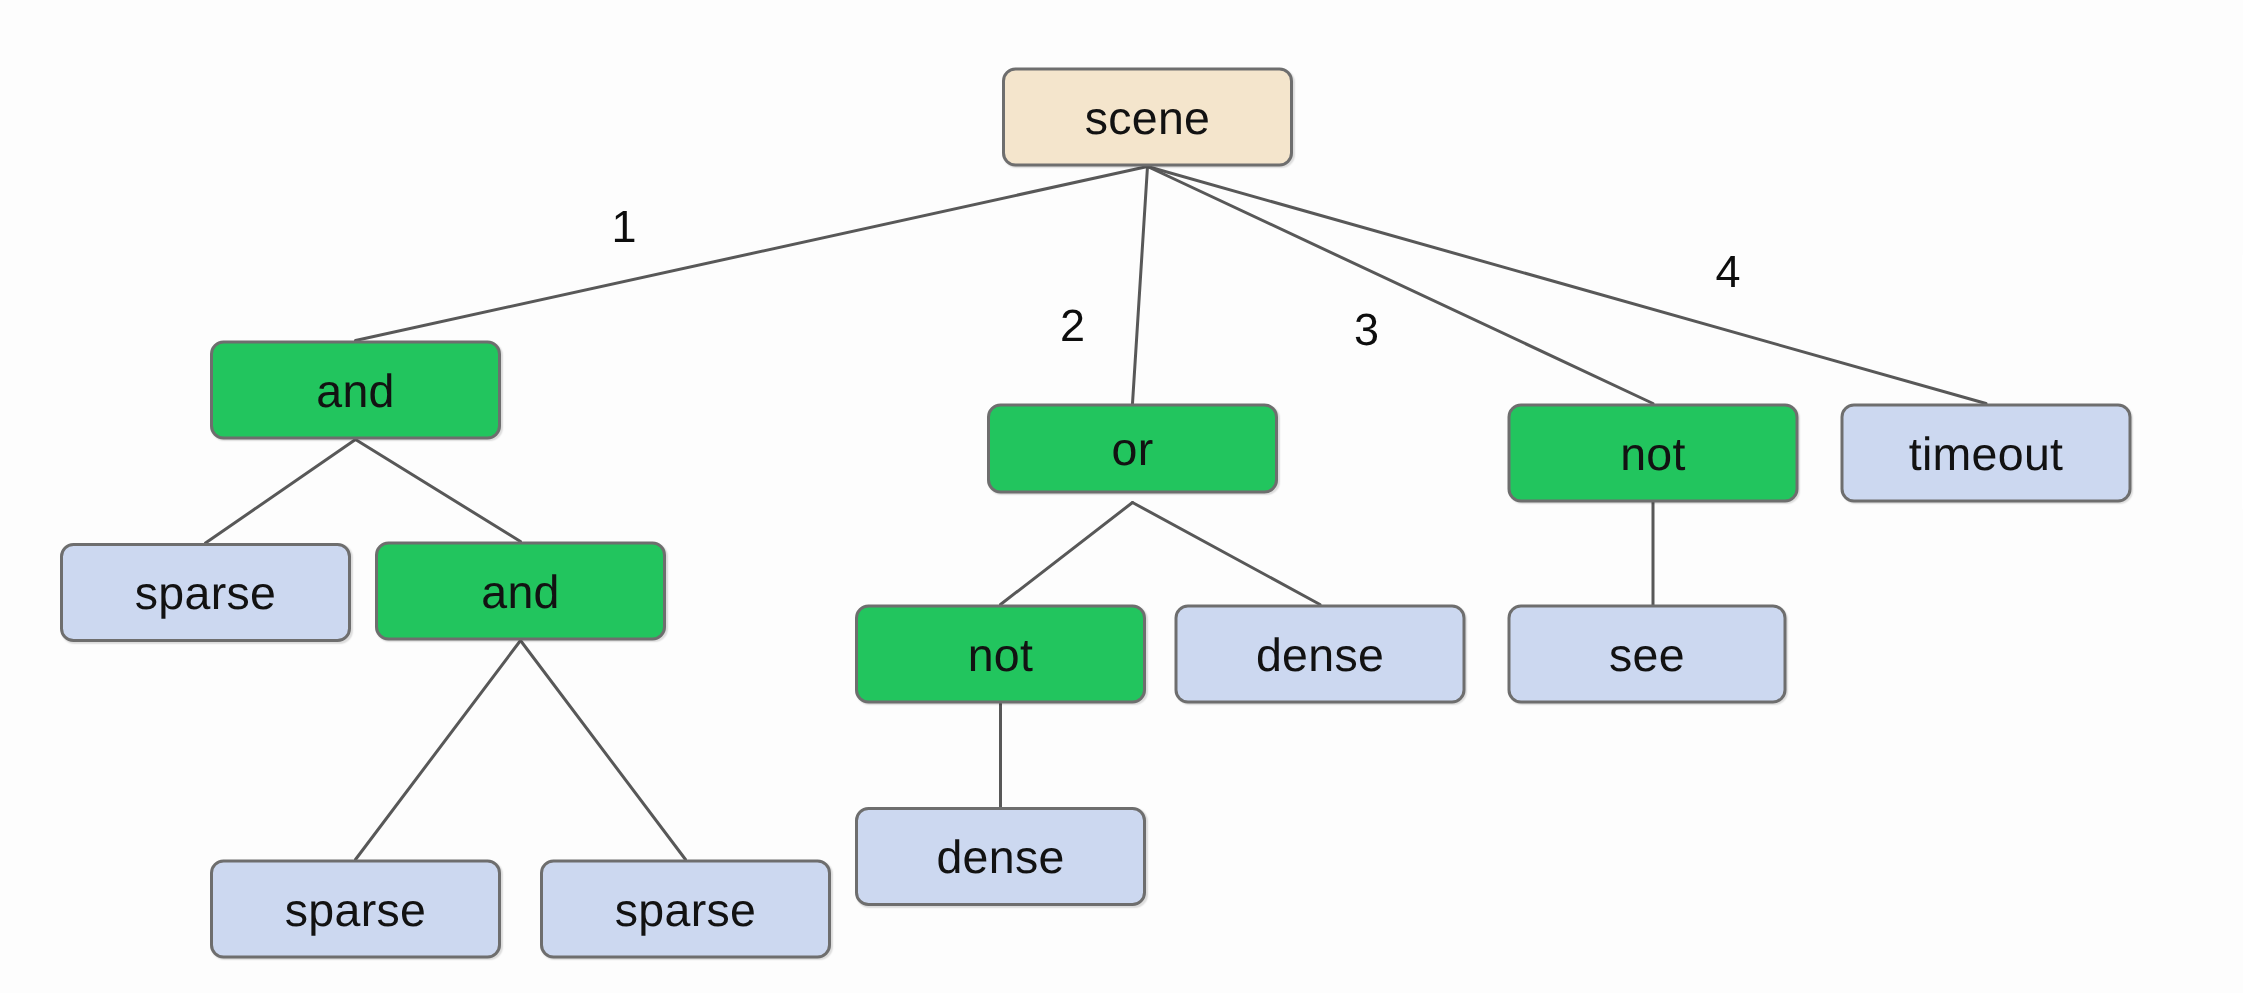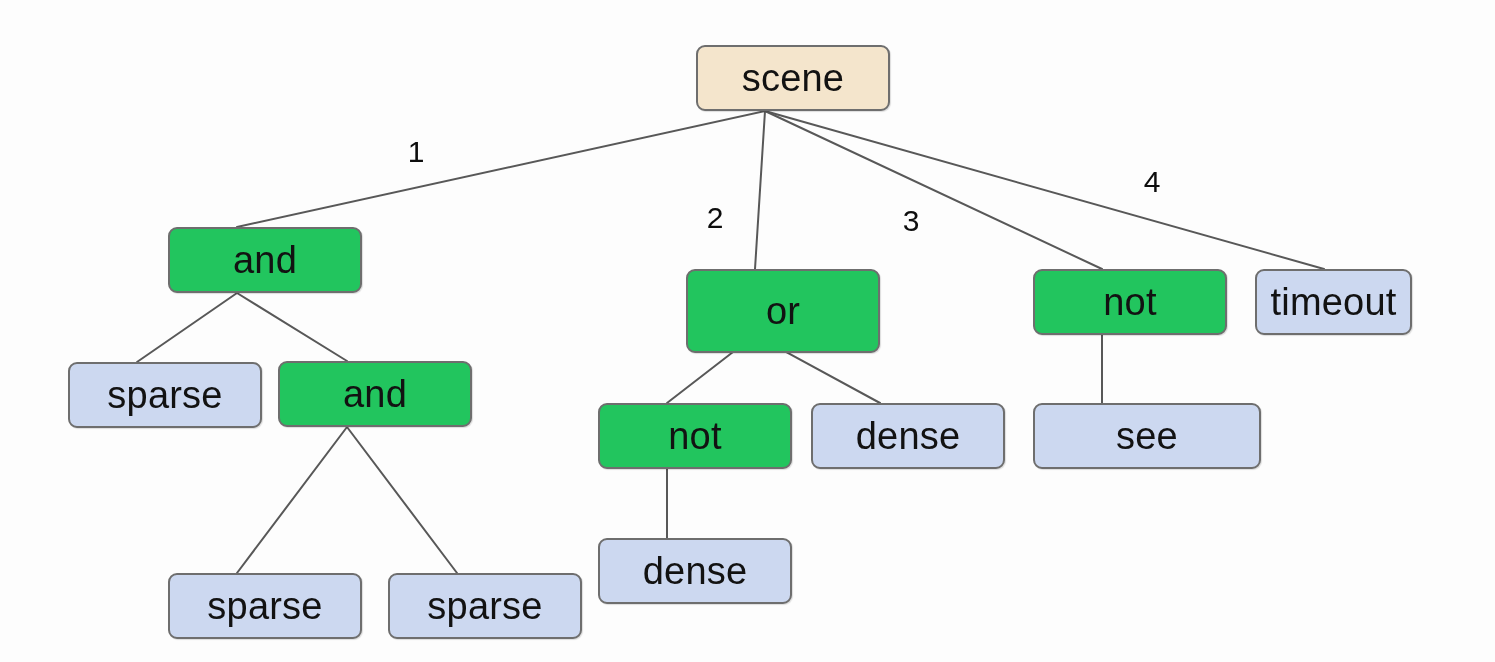--- a/index.html
+++ b/index.html
@@ -28,26 +28,25 @@
   }
   .node {
     position: absolute;
     box-sizing: border-box;
     border: 2px solid #6e6e6e;
     border-radius: 9px;
     display: flex;
     align-items: center;
     justify-content: center;
     color: #121212;
-    font-size: 38px;
+    font-size: 31px;
     line-height: 1;
     letter-spacing: 0.2px;
     white-space: nowrap;
     box-shadow: 1px 1px 1px rgba(0,0,0,0.13);
-    margin-left: 28px;
   }
   .node.op   { background: #22c55e; }
   .node.leaf { background: #ccd8f0; }
   .node.root { background: #f4e5cc; }
   .edge-label {
     position: absolute;
     color: #0d0d0d;
     font-size: 30px;
     line-height: 1;
     white-space: nowrap;
@@ -68,28 +67,28 @@
       <line x1="347" y1="427" x2="237" y2="573" stroke="#585858" stroke-width="2" stroke-linecap="round"></line>
       <line x1="347" y1="427" x2="457" y2="573" stroke="#585858" stroke-width="2" stroke-linecap="round"></line>
       <line x1="755" y1="335" x2="667" y2="403" stroke="#585858" stroke-width="2" stroke-linecap="round"></line>
       <line x1="755" y1="335" x2="880" y2="403" stroke="#585858" stroke-width="2" stroke-linecap="round"></line>
       <line x1="667" y1="469" x2="667" y2="538" stroke="#585858" stroke-width="2" stroke-linecap="round"></line>
       <line x1="1102" y1="335" x2="1102" y2="403" stroke="#585858" stroke-width="2" stroke-linecap="round"></line>
     </svg>
   <div id="node-layer">
       <div class="node root" style="left: 668px; top: 45px; width: 194px; height: 66px;">scene</div>
       <div class="node op" style="left: 140px; top: 227px; width: 194px; height: 66px;">and</div>
-      <div class="node op" style="left: 658px; top: 269px; width: 194px; height: 84px;">or</div>
+      <div class="node op" style="left: 658px; top: 269px; width: 194px; height: 60px;">or</div>
       <div class="node op" style="left: 1005px; top: 269px; width: 194px; height: 66px;">not</div>
-      <div class="node leaf" style="left: 1227px; top: 269px; width: 157px; height: 66px;">timeout</div>
+      <div class="node leaf" style="left: 1227px; top: 269px; width: 194px; height: 66px;">timeout</div>
       <div class="node leaf" style="left: 40px; top: 362px; width: 194px; height: 66px;">sparse</div>
       <div class="node op" style="left: 250px; top: 361px; width: 194px; height: 66px;">and</div>
       <div class="node op" style="left: 570px; top: 403px; width: 194px; height: 66px;">not</div>
       <div class="node leaf" style="left: 783px; top: 403px; width: 194px; height: 66px;">dense</div>
-      <div class="node leaf" style="left: 1005px; top: 403px; width: 228px; height: 66px;">see</div>
+      <div class="node leaf" style="left: 1005px; top: 403px; width: 186px; height: 66px;">see</div>
       <div class="node leaf" style="left: 570px; top: 538px; width: 194px; height: 66px;">dense</div>
       <div class="node leaf" style="left: 140px; top: 573px; width: 194px; height: 66px;">sparse</div>
       <div class="node leaf" style="left: 360px; top: 573px; width: 194px; height: 66px;">sparse</div>
     </div>
   <div id="label-layer">
       <div class="edge-label" style="left: 416px; top: 152px;">1</div>
       <div class="edge-label" style="left: 715px; top: 218px;">2</div>
       <div class="edge-label" style="left: 911px; top: 221px;">3</div>
       <div class="edge-label" style="left: 1152px; top: 182px;">4</div>
     </div>

